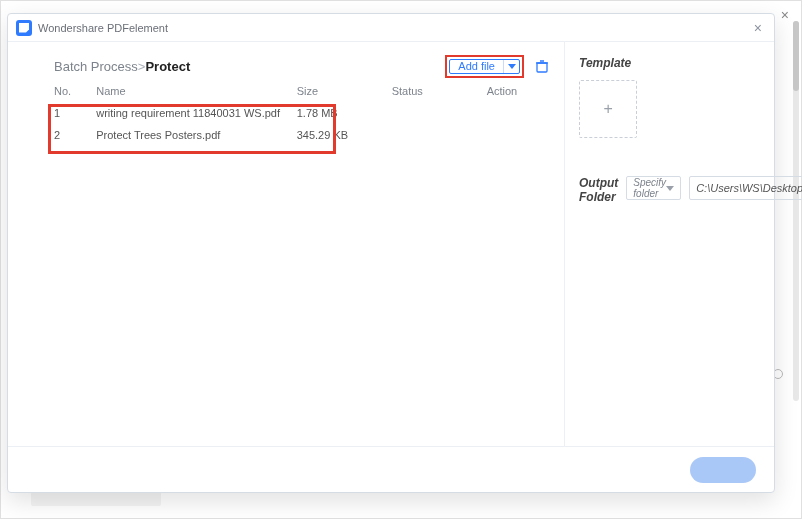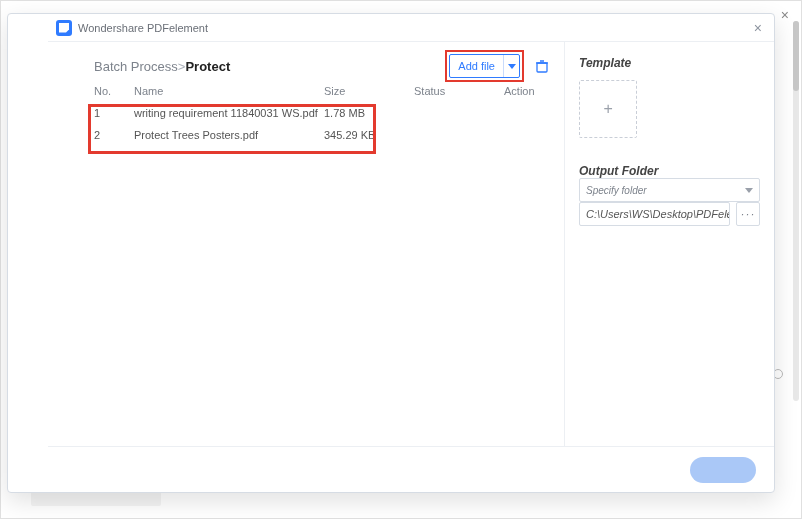--- a/index.html
+++ b/index.html
@@ -87,21 +87,20 @@
   .modal {
     position: absolute;
     left: 6px; top: 12px;
     width: 768px; height: 480px;
     background: #fff;
     border: 1px solid #d6dce4;
     border-radius: 4px;
     box-shadow: 0 8px 24px rgba(0,0,0,0.12);
     display: flex;
     flex-direction: column;
-    padding-left: 40px;
   }
   .modal-titlebar {
     height: 28px;
     display: flex;
     align-items: center;
     padding: 0 8px;
     color: #6a6f77;
     font-size: 11px;
     border-bottom: 1px solid #eceff3;
   }
@@ -168,21 +167,21 @@
     border: 2px solid #e33a2e;
     padding: 2px;
     display: inline-flex;
   }
   .addfile-btn {
     display: inline-flex;
     align-items: stretch;
     border: 1px solid #2f7bff;
     border-radius: 2px;
     overflow: hidden;
-    height: 24px;
+    height: 15px;
     font-size: 11px;
     color: #2f7bff;
     cursor: pointer;
   }
   .addfile-btn .lbl { padding: 0 8px; display:flex; align-items:center; }
   .addfile-btn .caret {
     border-left: 1px solid #c9dbfb;
     width: 16px;
     display:flex; align-items:center; justify-content:center;
   }
@@ -247,22 +246,22 @@
   .template-box {
     width: 58px; height: 58px;
     border: 1px dashed #c9ced7;
     display:flex; align-items:center; justify-content:center;
     color: #9aa0aa;
     font-size: 16px;
     cursor: pointer;
     border-radius: 2px;
   }
   .output-section {
-    margin-top: 12px;
-    display:flex; flex-direction:column; 
+    margin-top: 24px;
+    display:flex; flex-direction:row; gap:8px;
   }
   .select-like {
     border: 1px solid #d6dce4;
     height: 24px;
     border-radius: 2px;
     display:flex; align-items:center;
     padding: 0 6px;
     font-size: 10px;
     color: #7d838c;
     justify-content: space-between;

